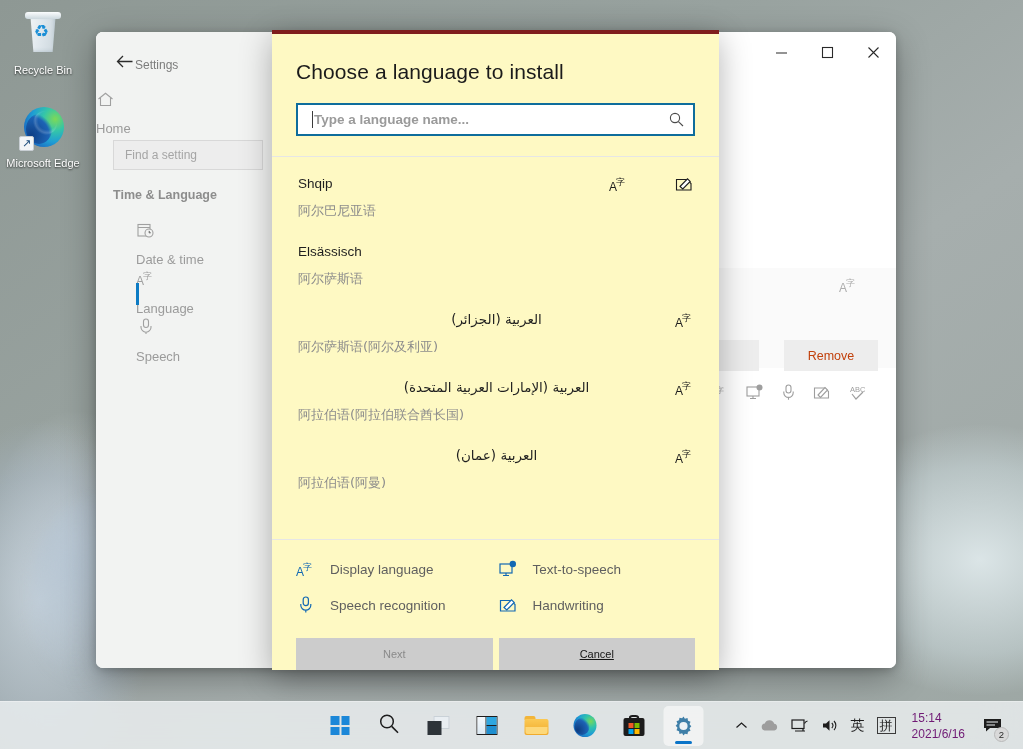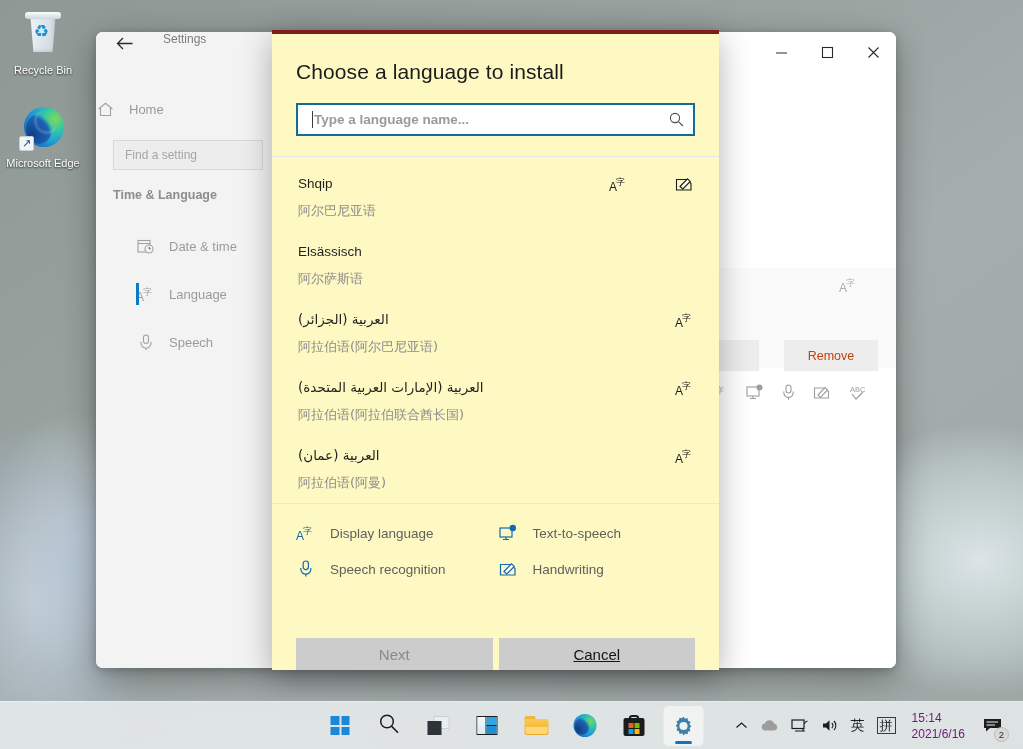--- a/index.html
+++ b/index.html
@@ -81,21 +81,21 @@
     background: #ffffff;
     border-radius: 7px;
     box-shadow: 0 10px 34px rgba(0,0,0,.32), 0 2px 8px rgba(0,0,0,.2);
     overflow: hidden;
     display: flex; flex-direction: column;
   }
   .titlebar {
     height: 40px; flex: none; display: flex; align-items: stretch; background: #ffffff;
   }
   .tb-left {
-    width: 178px; background: #f2f3f2; display: flex; align-items: flex-start; gap: 28px;
+    width: 178px; background: #f2f3f2; display: flex; align-items: flex-end; gap: 0;
     padding-left: 17px;
   }
   .back-btn {
     width: 22px; height: 22px; display: flex; align-items: center; justify-content: center;
     color: #2b2b2b; font-size: 17px; line-height: 1;
   }
   .tb-title { font-size: 12px; color: #7c7c7c; }
   .tb-spacer { flex: 1; }
   .win-ctrl {
     width: 46px; display: flex; align-items: center; justify-content: center;
@@ -104,22 +104,22 @@
   .win-ctrl svg { display: block; }
 
   .win-body { flex: 1; display: flex; min-height: 0; }
 
   
   .sidebar {
     width: 176px; flex: none; background: #f2f3f2; padding-top: 20px;
     position: relative;
   }
   .nav-row {
-    display: flex; align-items: center; gap: 14px; height: 34px;
-    padding-left: 0; position: relative; font-size: 13px; color: #9b9b9b;
+    display: flex; gap: 14px; height: 34px;
+    padding-left: 0; position: relative; font-size: 13px; color: #9b9b9b; flex-direction: column;
   }
   .nav-row .ico { width: 19px; display: flex; justify-content: center; color: #a0a0a0; }
   .nav-row.home { color: #9a9a9a; margin-bottom: 14px; }
   .search-wrap { padding: 0 14px 0 17px; margin-bottom: 18px; }
   .find-input {
     height: 30px; background: #ededed; border: 1px solid #d8d8d8;
     display: flex; align-items: center; padding-left: 11px;
     font-size: 12px; color: #a5a5a5; width: 150px;
   }
   .section-title {
@@ -179,43 +179,42 @@
     margin-top: 20px;
     border-top: 1px solid #e6e6e6;
     border-bottom: 1px solid #e6e6e6;
     flex: 1; overflow: hidden; padding-top: 8px;
   }
   .lang-row {
     position: relative; padding: 9px 24px 9px 26px; height: 68px;
   }
   .lang-name { font-size: 13.5px; color: #1f1f1f; line-height: 19px; }
   .lang-sub { font-size: 13px; color: #8c8c8c; line-height: 19px; margin-top: 8px; }
-  .lang-row.rtl .lang-name { direction: rtl; text-align: left; unicode-bidi: bidi-override; }
+  .lang-row.rtl .lang-name { direction: rtl; text-align: center; unicode-bidi: bidi-override; }
   .row-icons {
     position: absolute; right: 24px; top: 10px; display: flex; gap: 46px; align-items: center;
     color: #1d1d1d;
   }
 
   .dlg-legend {
     padding: 20px 24px 0 24px;
     display: grid; grid-template-columns: 1fr 1fr; row-gap: 18px; column-gap: 6px;
   }
   .legend-item { display: flex; align-items: center; gap: 14px; }
   .legend-item .lico { color: #1168b3; display: flex; width: 20px; justify-content: center; }
   .legend-item .ltext { font-size: 13.5px; color: #5f5f5f; }
 
   .dlg-actions {
     padding: 24px 24px 0 24px; display: flex; gap: 6px;
   }
   .dbtn {
     flex: 1; height: 32px; background: #cccccc;
     display: flex; align-items: center; justify-content: center;
-    font-size: 15px; border: none;
+    font-size: 11px; border: none;
     font-family: inherit;
-    margin-top: 36px;
   }
   .dbtn.next { color: #8a8a8a; }
   .dbtn.cancel { color: #151515; text-decoration: underline; }
 
   
   #taskbar {
     position: absolute; left: 0; bottom: 0; width: 1023px; height: 48px;
     background: rgba(238,241,243,.80);
     backdrop-filter: blur(18px);
     border-top: 1px solid rgba(255,255,255,.35);
@@ -478,21 +477,21 @@
       </div>
     </div>
 
     <div class="lang-row">
       <div class="lang-name">Elsässisch</div>
       <div class="lang-sub cjk">阿尔萨斯语</div>
     </div>
 
     <div class="lang-row rtl">
       <div class="lang-name cjk">العربية (الجزائر)</div>
-      <div class="lang-sub cjk">阿拉伯语(阿尔巴尼亚语)</div>
+      <div class="lang-sub cjk">阿尔萨斯语(阿尔及利亚)</div>
       <div class="row-icons">
         <span>
           <svg width="20" height="18" viewBox="0 0 20 18">
               <text x="0" y="16" font-family="Liberation Sans, sans-serif" font-size="12" fill="#1d1d1d">A</text>
               <text x="7" y="10" font-family="DejaVu Sans, sans-serif" font-size="9" fill="#1d1d1d">字</text>
             </svg>
         </span>
       </div>
     </div>
 

